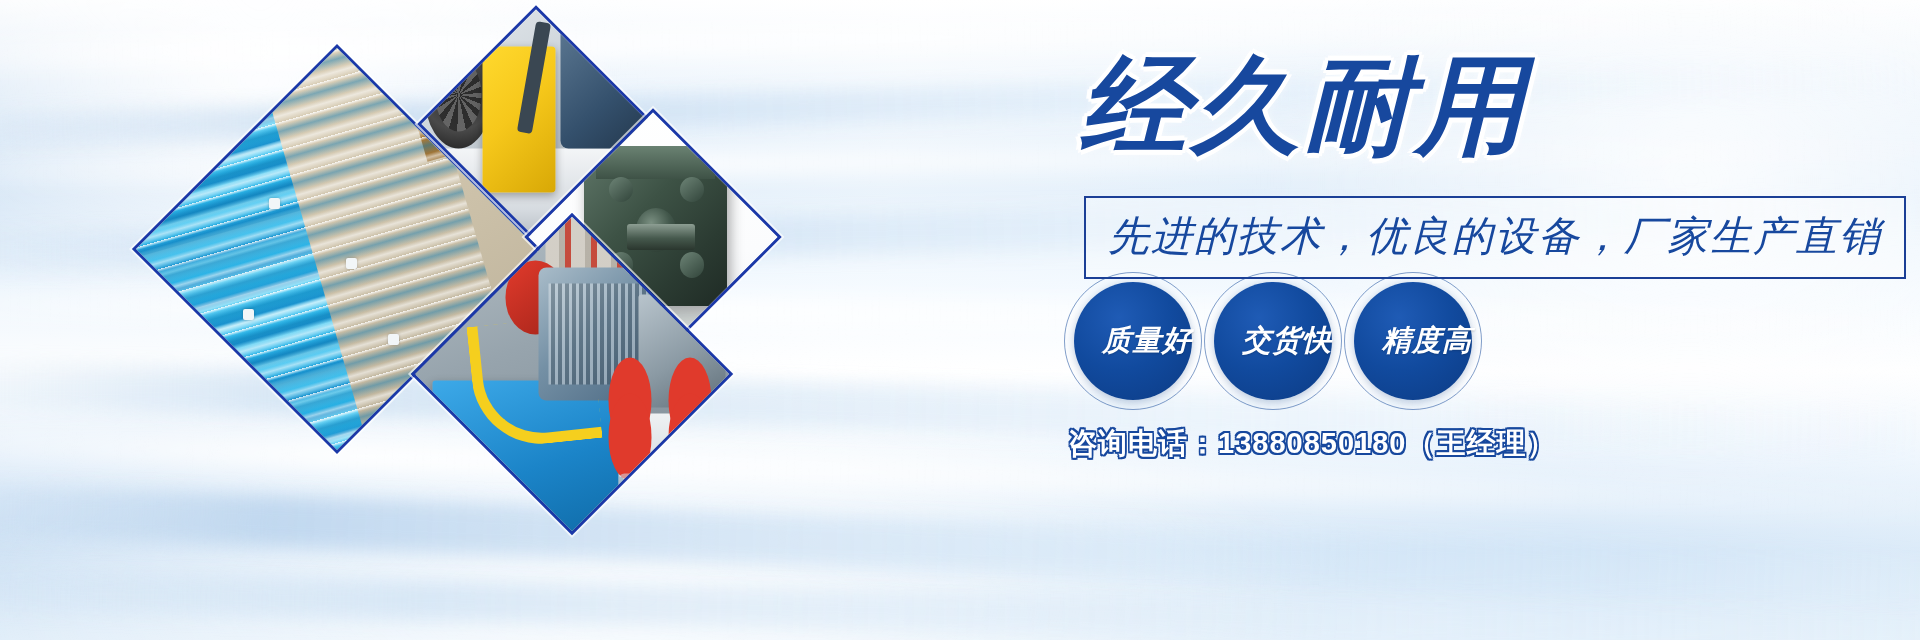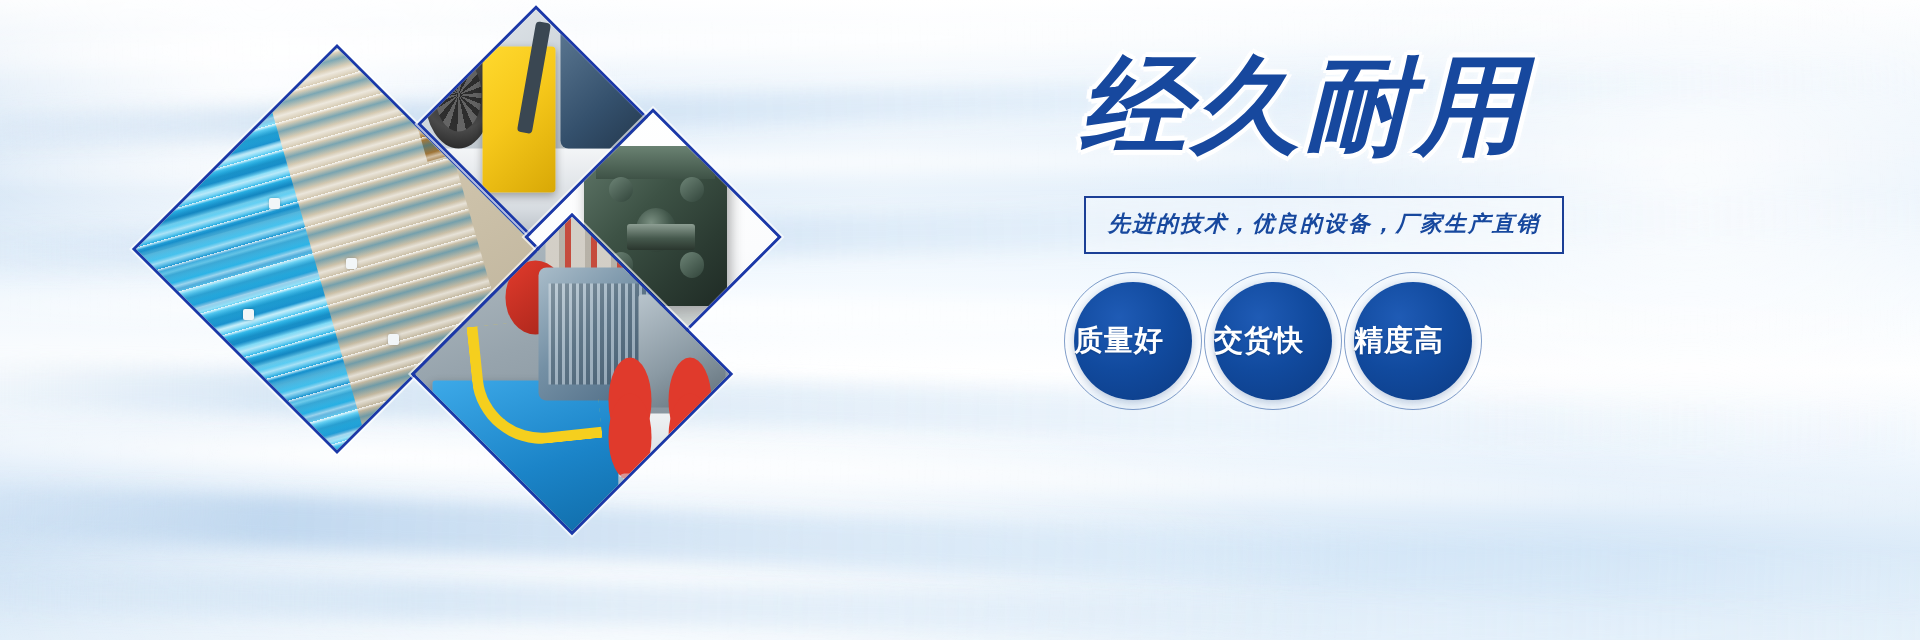--- a/index.html
+++ b/index.html
@@ -150,30 +150,31 @@
       5px 0 0 #fff,-5px 0 0 #fff,0 5px 0 #fff,0 -5px 0 #fff,
       0 0 12px rgba(255,255,255,.95);
   }
 
   #subtitle-box{
     position:absolute;left:24px;top:196px;
     border:2px solid #1b3f96;background:rgba(255,255,255,.30);
     padding:11px 22px 13px 22px;
   }
   #subtitle-text{
-    font-size:22px;font-style:italic;font-weight:bold;color:#17489e;
+    font-size:41px;font-style:italic;font-weight:normal;color:#17489e;
     letter-spacing:2px;white-space:nowrap;text-align:center;
   }
 
   #badges{position:absolute;left:14px;top:282px;display:flex;gap:22px;}
   .badge{
     position:relative;width:118px;height:118px;border-radius:50%;
-    display:flex;align-items:center;justify-content:flex-start;
+    display:flex;align-items:center;justify-content:flex-end;
     background:radial-gradient(circle at 38% 30%,#1f5bb5 0%,#114a9e 48%,#0c3b84 100%);
     box-shadow:0 2px 8px rgba(18,60,130,.28);
+    font-style:italic;
   }
   .badge::before{
     content:"";position:absolute;left:-10px;top:-10px;right:-10px;bottom:-10px;
     border-radius:50%;border:1.6px solid rgba(28,78,156,.55);
   }
   .badge-label{
     color:#fff;font-size:29px;font-weight:bold;letter-spacing:1px;white-space:nowrap;
     text-shadow:0 1px 2px rgba(0,0,0,.18);
   }
 
@@ -276,15 +277,16 @@
         <span class="badge-label">质量好</span>
       </div>
       <div class="badge">
         <span class="badge-label">交货快</span>
       </div>
       <div class="badge">
         <span class="badge-label">精度高</span>
       </div>
     </div>
 
+    <div id="phone-line">咨询电话：13880850180（王经理）</div>
 
   </div>
 </div>
 
 </body></html>

